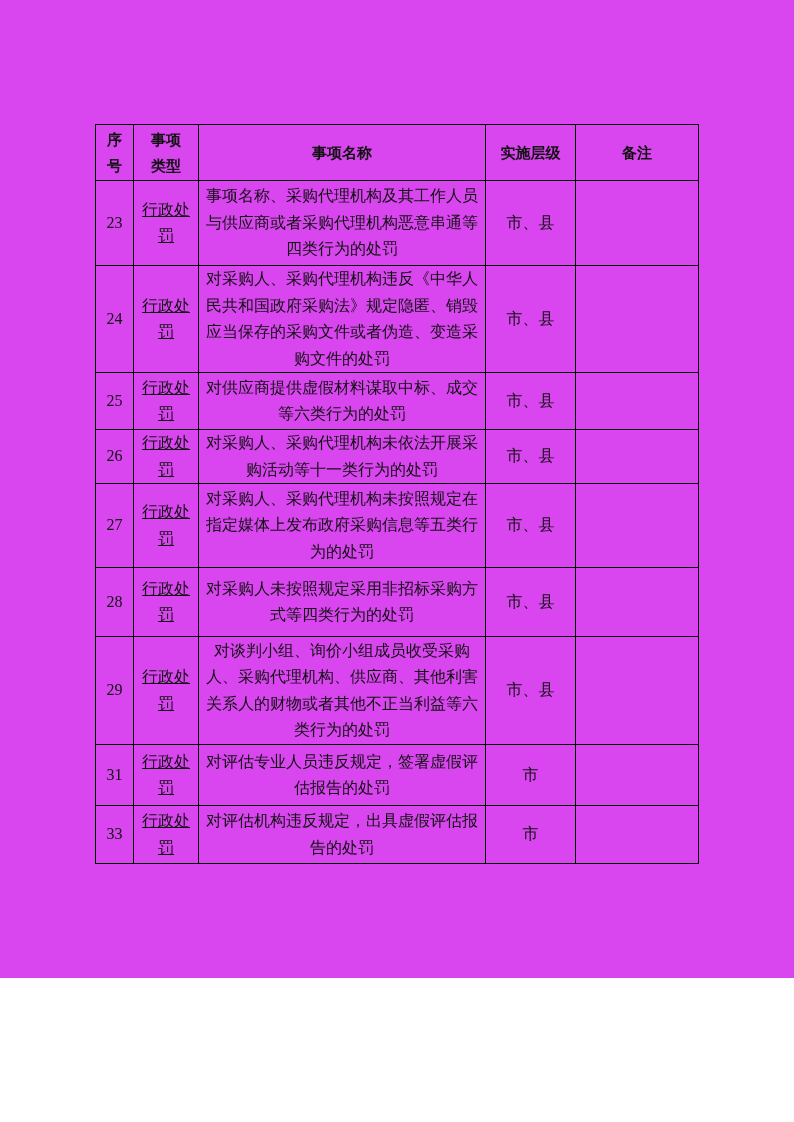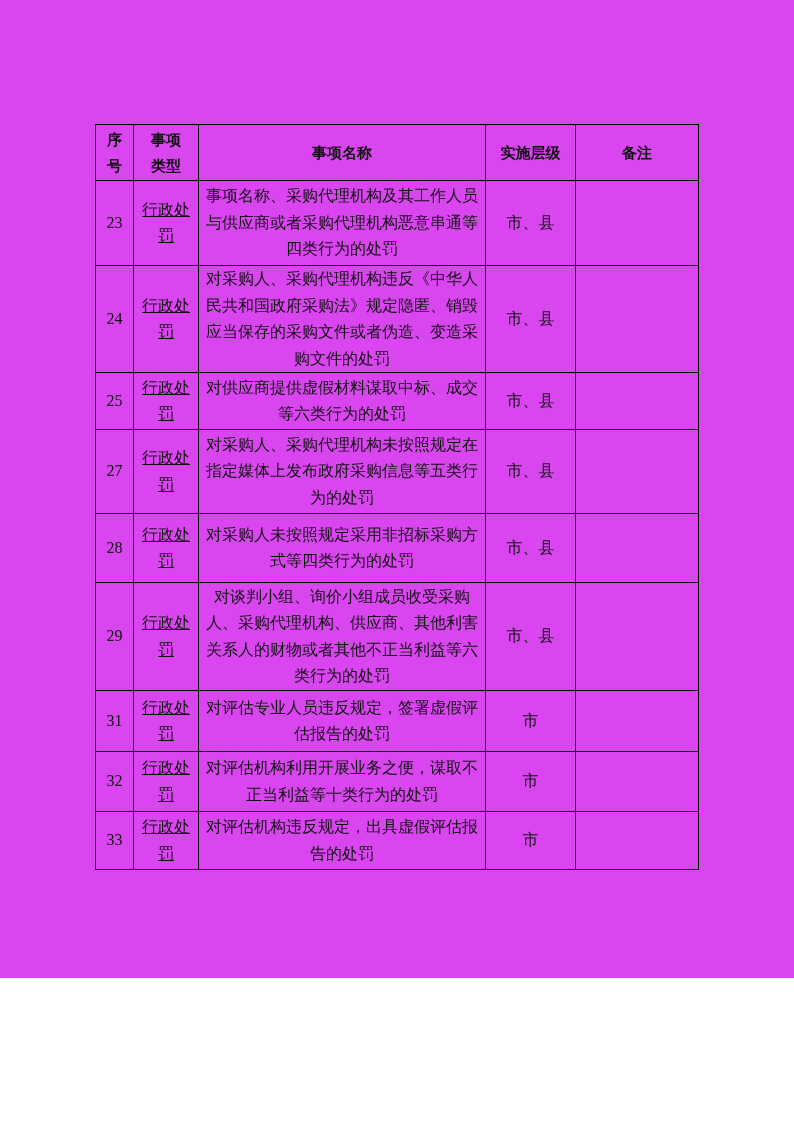--- a/index.html
+++ b/index.html
@@ -106,20 +106,27 @@
       <td class="cell-level">市、县</td>
       <td class="cell-remark"></td>
     </tr>
     <tr style="height:57px">
       <td class="cell-no">25</td>
       <td class="cell-type">行政处罚</td>
       <td class="cell-name">对供应商提供虚假材料谋取中标、成交等六类行为的处罚</td>
       <td class="cell-level">市、县</td>
       <td class="cell-remark"></td>
     </tr>
+    <tr style="height:53px">
+      <td class="cell-no">26</td>
+      <td class="cell-type">行政处罚</td>
+      <td class="cell-name">对采购人、采购代理机构未依法开展采购活动等十一类行为的处罚</td>
+      <td class="cell-level">市、县</td>
+      <td class="cell-remark"></td>
+    </tr>
     <tr style="height:84px">
       <td class="cell-no">27</td>
       <td class="cell-type">行政处罚</td>
       <td class="cell-name">对采购人、采购代理机构未按照规定在指定媒体上发布政府采购信息等五类行为的处罚</td>
       <td class="cell-level">市、县</td>
       <td class="cell-remark"></td>
     </tr>
     <tr style="height:69px">
       <td class="cell-no">28</td>
       <td class="cell-type">行政处罚</td>
@@ -134,27 +141,20 @@
       <td class="cell-level">市、县</td>
       <td class="cell-remark"></td>
     </tr>
     <tr style="height:61px">
       <td class="cell-no">31</td>
       <td class="cell-type">行政处罚</td>
       <td class="cell-name">对评估专业人员违反规定，签署虚假评估报告的处罚</td>
       <td class="cell-level">市</td>
       <td class="cell-remark"></td>
     </tr>
-    <tr style="height:60px">
-      <td class="cell-no">32</td>
-      <td class="cell-type">行政处罚</td>
-      <td class="cell-name">对评估机构利用开展业务之便，谋取不正当利益等十类行为的处罚</td>
-      <td class="cell-level">市</td>
-      <td class="cell-remark"></td>
-    </tr>
     <tr style="height:58px">
       <td class="cell-no">33</td>
       <td class="cell-type">行政处罚</td>
       <td class="cell-name">对评估机构违反规定，出具虚假评估报告的处罚</td>
       <td class="cell-level">市</td>
       <td class="cell-remark"></td>
     </tr>
   </tbody>
     </table>
 

